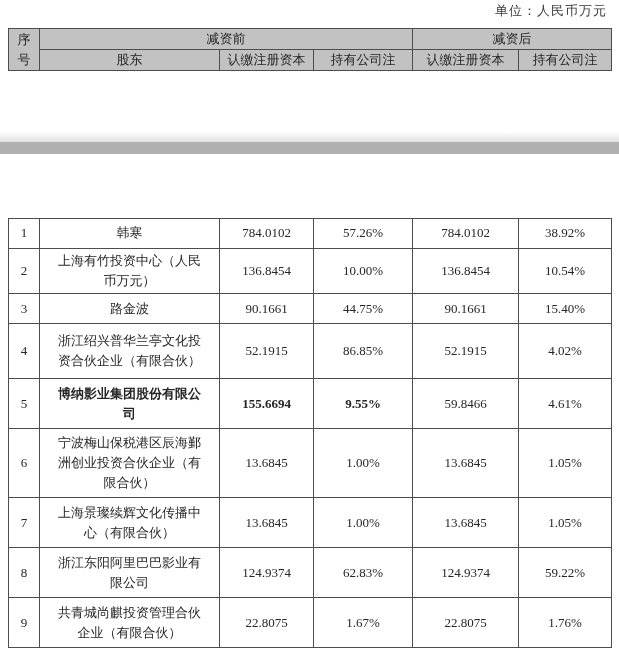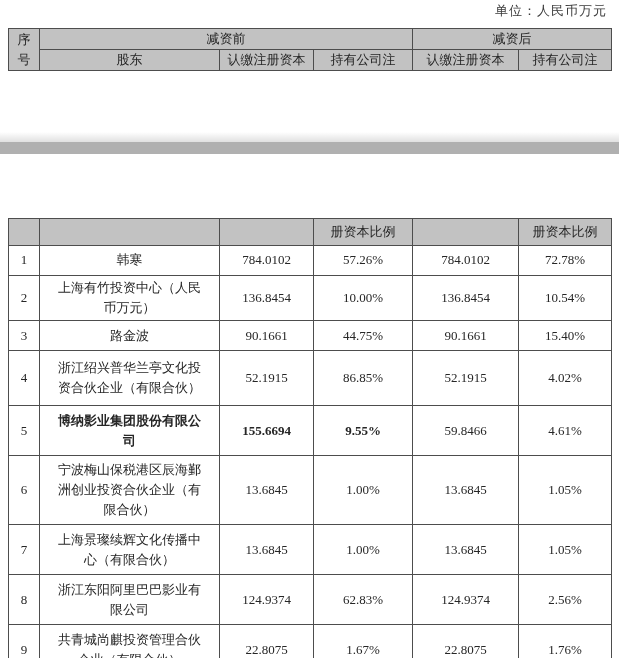--- a/index.html
+++ b/index.html
@@ -93,36 +93,28 @@
   <table class="tbl-main">
     <colgroup>
       <col style="width:31px">
         <col style="width:180px">
         <col style="width:94px">
       <col style="width:99px">
         <col style="width:106px">
         <col style="width:93px">
     </colgroup>
     <tbody>
-        <tr class="hdr">
-      <td></td>
-      <td></td>
-      <td></td>
-      <td>册资本比例</td>
-      <td></td>
-      <td>册资本比例</td>
-    </tr>
 
     <tr class="r-h25">
       <td>1</td>
       <td class="name-cell">韩寒</td>
       <td>784.0102</td>
       <td>57.26%</td>
       <td>784.0102</td>
-      <td>72.78%</td>
+      <td>38.92%</td>
     </tr>
 
     <tr class="r-h33">
       <td>2</td>
       <td class="name-cell">上海有竹投资中心（人民币万元）</td>
       <td>136.8454</td>
       <td>10.00%</td>
       <td>136.8454</td>
       <td>10.54%</td>
     </tr>
@@ -171,21 +163,21 @@
       <td>13.6845</td>
       <td>1.05%</td>
     </tr>
 
     <tr class="r-h45">
       <td>8</td>
       <td class="name-cell">浙江东阳阿里巴巴影业有限公司</td>
       <td>124.9374</td>
       <td>62.83%</td>
       <td>124.9374</td>
-      <td>2.56%</td>
+      <td>59.22%</td>
     </tr>
 
     <tr class="r-h45">
       <td>9</td>
       <td class="name-cell">共青城尚麒投资管理合伙企业（有限合伙）</td>
       <td>22.8075</td>
       <td>1.67%</td>
       <td>22.8075</td>
       <td>1.76%</td>
     </tr>

